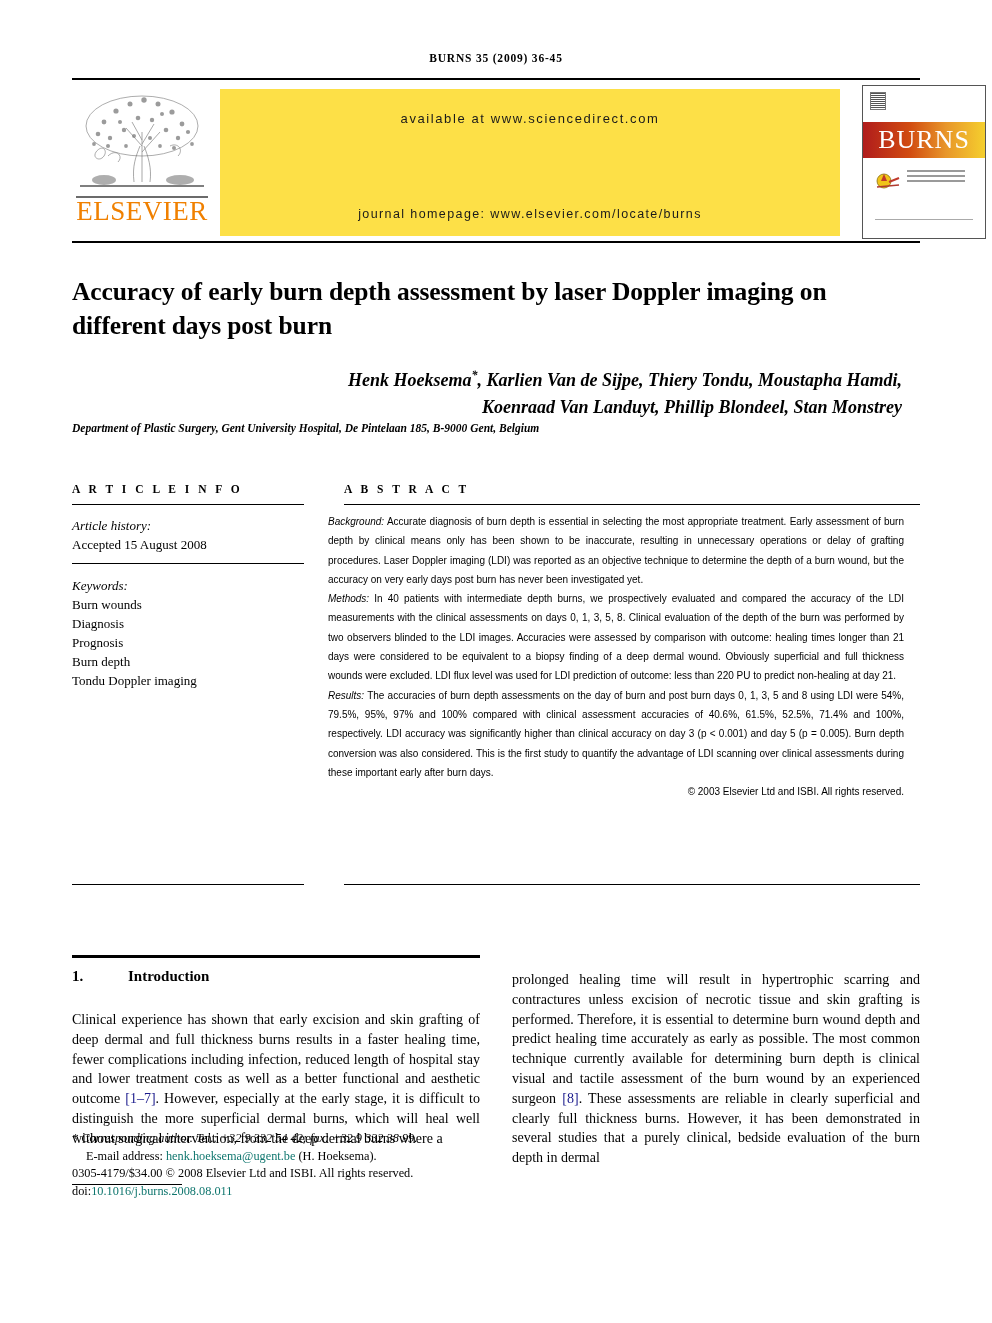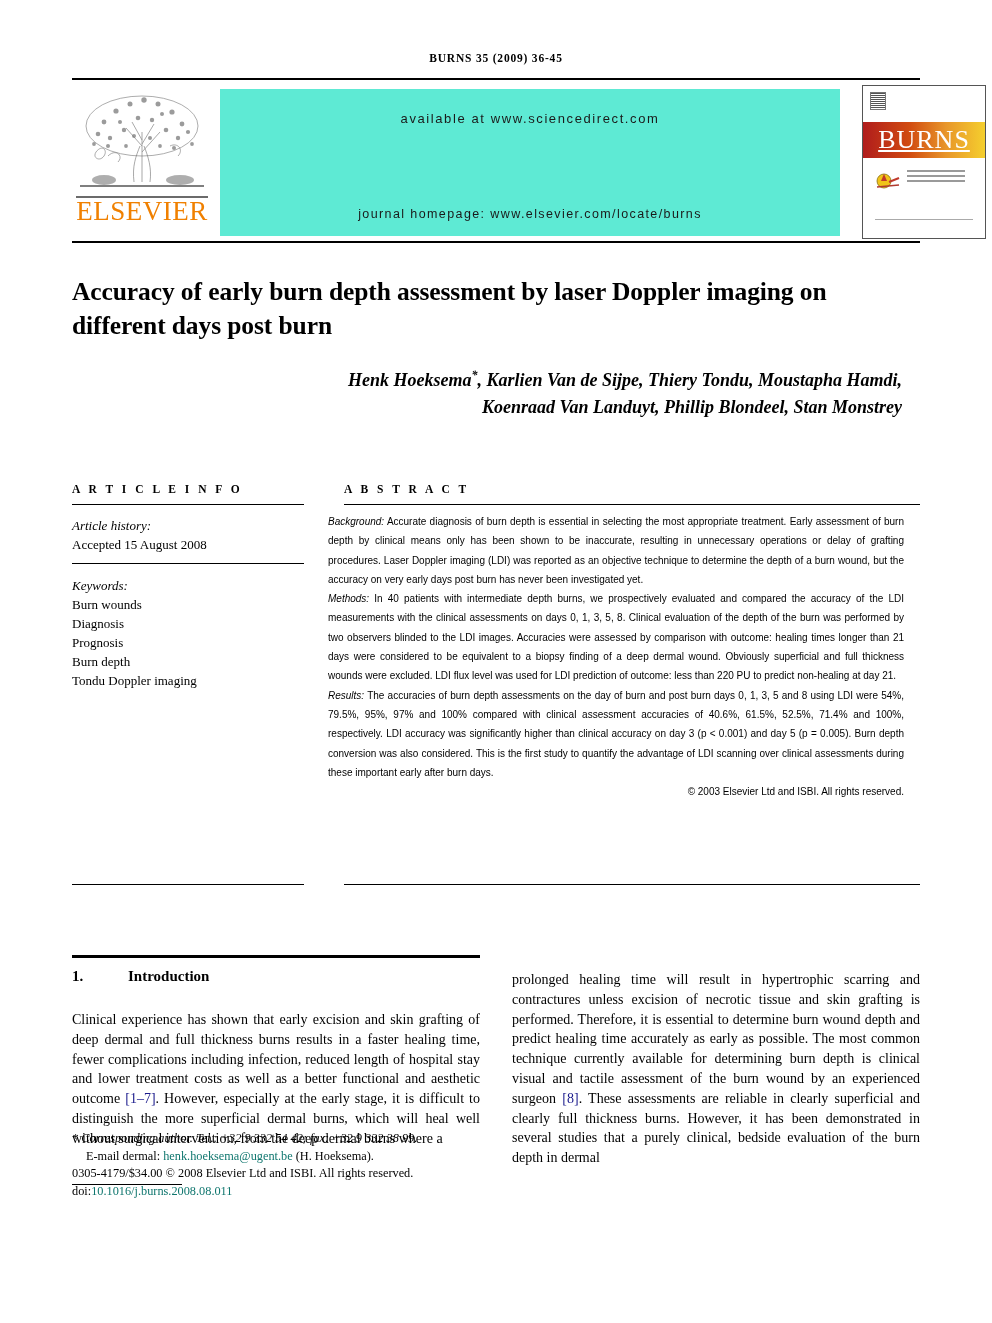--- a/index.html
+++ b/index.html
@@ -80,21 +80,21 @@
     left: 4px; top: 110px;
     width: 132px; height: 1.5px;
     background: #6b6b6b;
   }
 
   .sd-banner {
     position: absolute;
     left: 148px; top: 5px;
     width: 620px;
     height: 147px;
-    background: #5eead4;
+    background: #fde047;
   }
   .sd-available {
     position: absolute;
     left: 0; top: 22px;
     width: 620px;
     text-align: center;
     font-family: "Liberation Sans", sans-serif;
     font-size: 13px;
     letter-spacing: 1.6px;
     color: #1a1a1a;
@@ -150,21 +150,20 @@
     background: linear-gradient(to right, #b01c1c 0%, #d14b10 38%, #e8962a 68%, #f5cf2e 100%);
   }
   .cover-band span {
     display: block;
     text-align: center;
     font-family: "Liberation Serif", serif;
     font-size: 26px;
     color: #ffffff;
     line-height: 36px;
     letter-spacing: 1px;
-    text-decoration: underline;
   }
   .cover-isbi {
     position: absolute;
     left: 12px; top: 84px;
     width: 26px; height: 20px;
   }
   .cover-lines {
     position: absolute;
     left: 44px; top: 84px;
     width: 58px;
@@ -434,20 +433,21 @@
     </div>
   </div>
   <div class="rule-mast-bottom"></div>
 
   <h1 class="title">Accuracy of early burn depth assessment by laser Doppler imaging on different days post burn</h1>
 
   <div class="authors">
     <span>Henk Hoeksema</span><sup>*</sup><span>, Karlien Van de Sijpe, Thiery Tondu, Moustapha Hamdi,</span><br>
     <span>Koenraad Van Landuyt, Phillip Blondeel, Stan Monstrey</span>
   </div>
+  <div class="affiliation">Department of Plastic Surgery, Gent University Hospital, De Pintelaan 185, B-9000 Gent, Belgium</div>
 
   <div class="info-col">
     <div class="colhead">A R T I C L E   I N F O</div>
   </div>
   <div class="info-rule-a"></div>
   <div class="info-hist">
     <div class="ital" style="font-style:italic">Article history:</div>
     <div>Accepted 15 August 2008</div>
   </div>
   <div class="info-rule-b"></div>
@@ -485,21 +485,21 @@
     <span>prolonged healing time will result in hypertrophic scarring and contractures unless excision of necrotic tissue and skin grafting is performed. Therefore, it is essential to determine burn wound depth and predict healing time accurately as early as possible. The most common technique currently available for determining burn depth is clinical visual and tactile assessment of the burn wound by an experienced surgeon </span><span class="ref">[8]</span><span>. These assessments are reliable in clearly superficial and clearly full thickness burns. However, it has been demonstrated in several studies that a purely clinical, bedside evaluation of the burn depth in dermal</span>
   </div>
 
   <div class="fn-rule"></div>
   <div class="footnote">
     <div>
       <span class="fn-star">*</span>
       <span class="fn-corr">Corresponding author. Tel.: +32 9 332 54 42; fax: +32 9 332 38 99.</span>
     </div>
     <div class="fn-indent">
-      <span>E-mail dermal:</span>
+      <span>E-mail address:</span>
       <span class="link">henk.hoeksema@ugent.be</span>
       <span>(H. Hoeksema).</span>
     </div>
     <div>0305-4179/$34.00 © 2008 Elsevier Ltd and ISBI. All rights reserved.</div>
     <div>
       <span>doi:</span><span class="link">10.1016/j.burns.2008.08.011</span>
     </div>
   </div>
 
 </div>

